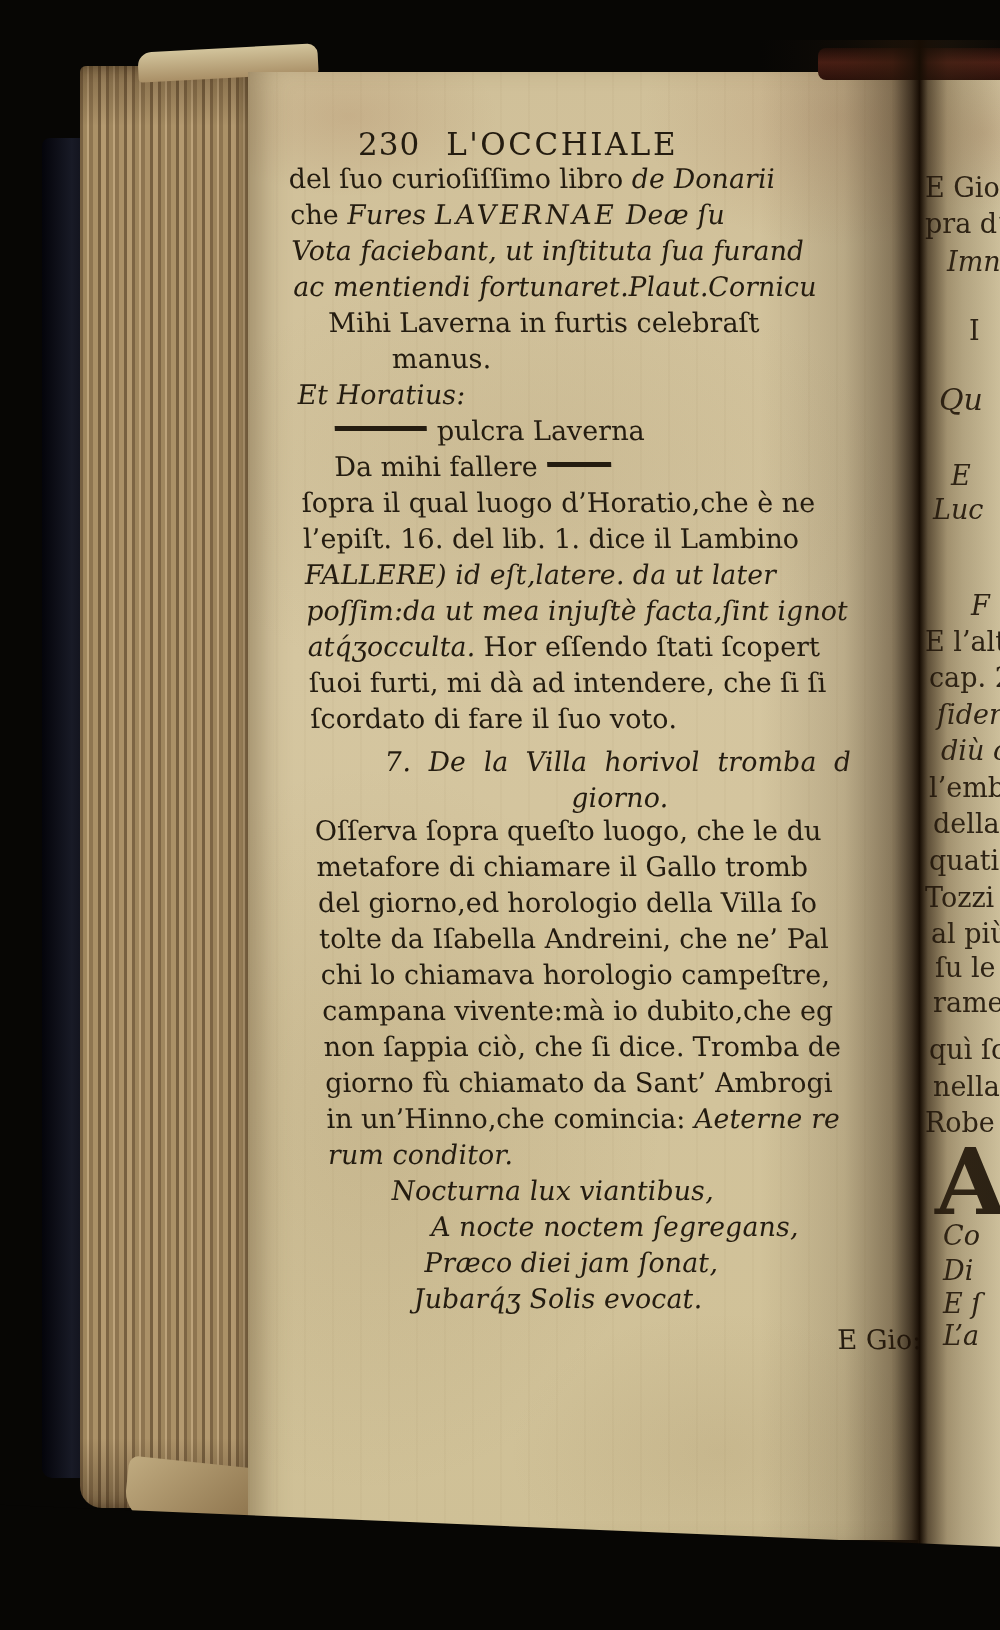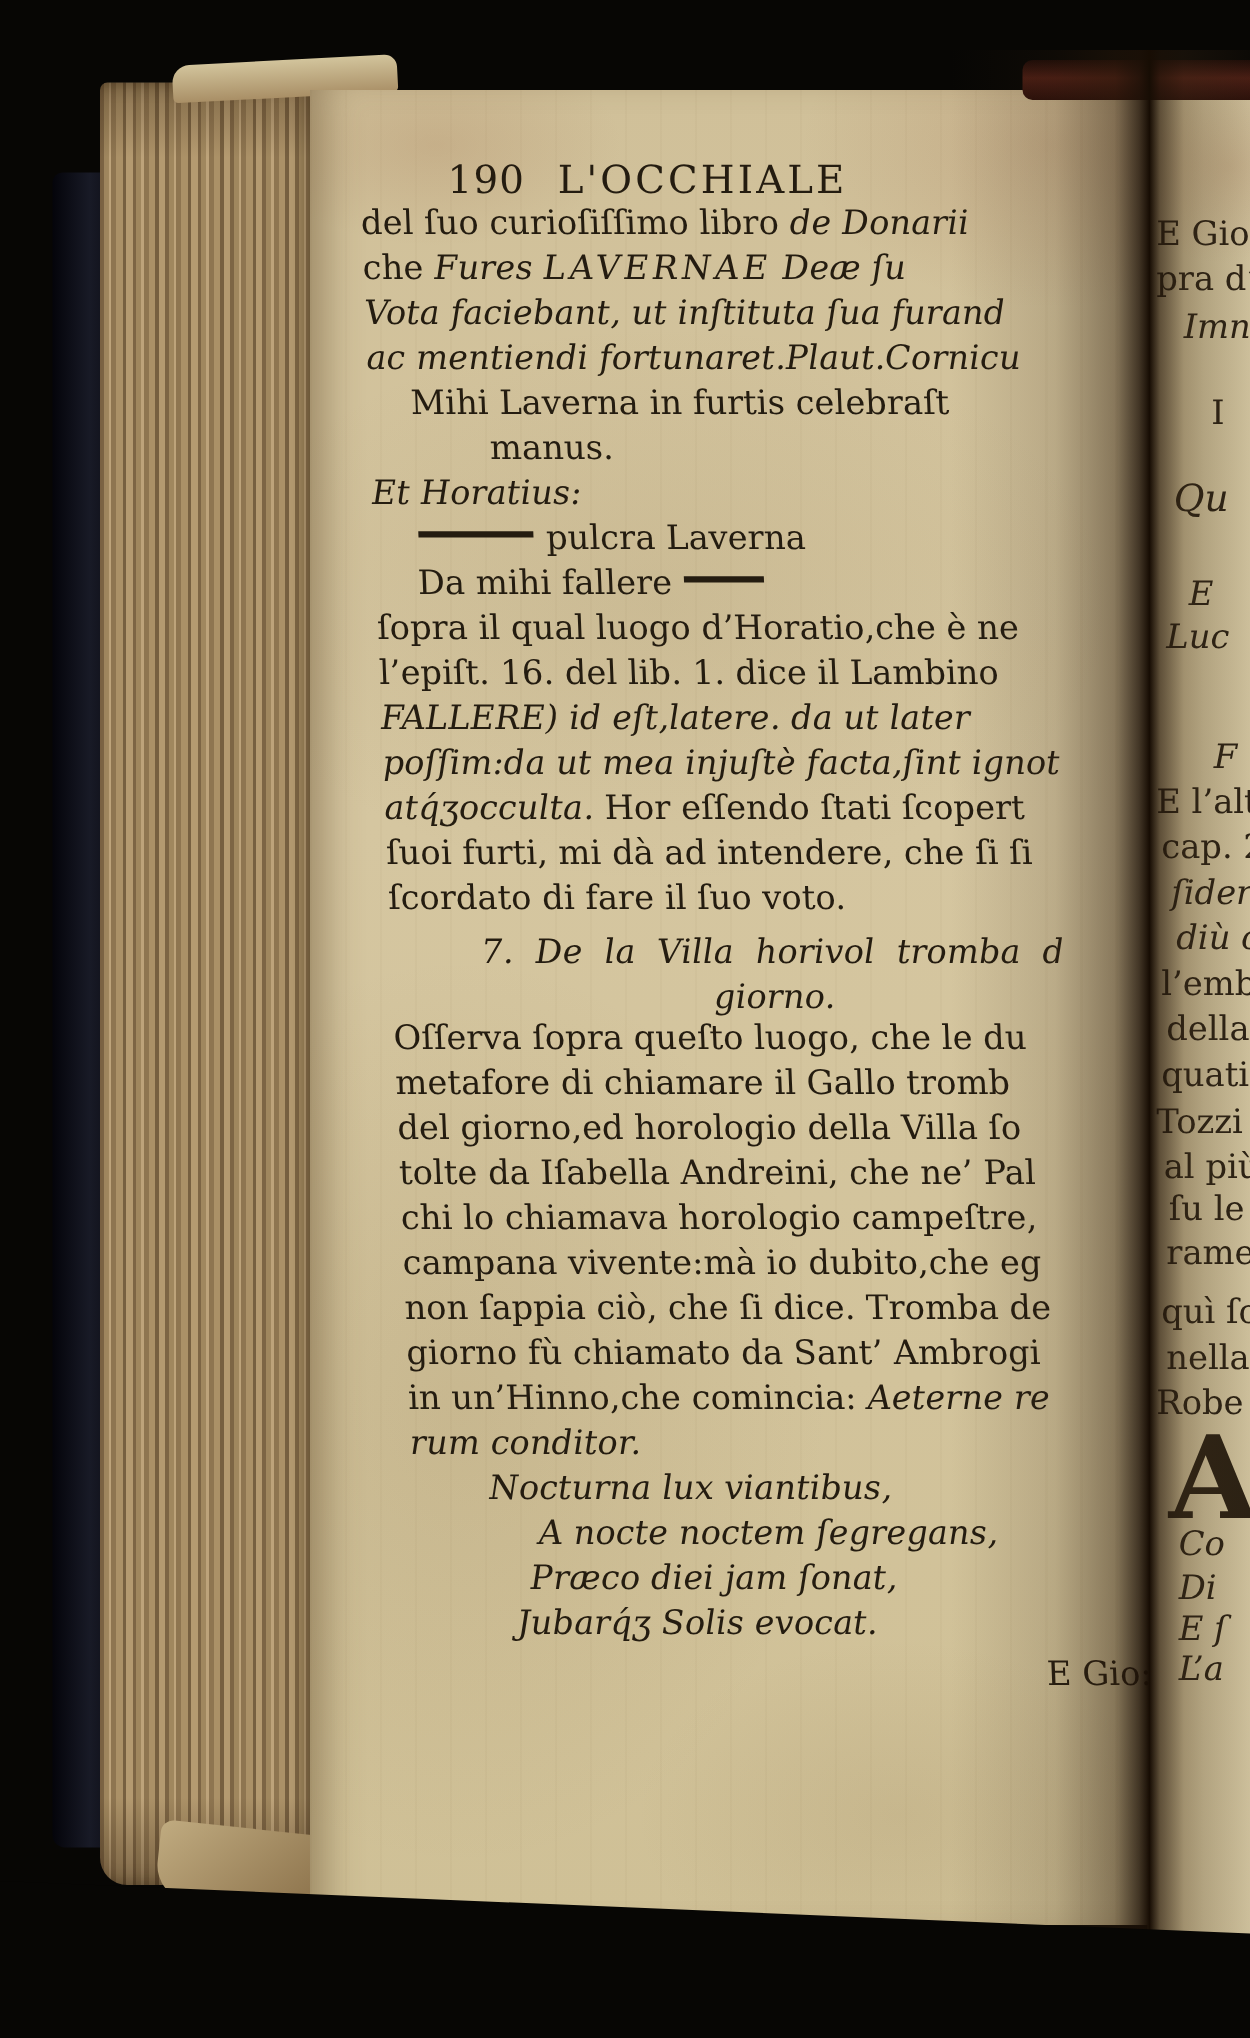--- a/index.html
+++ b/index.html
@@ -120,21 +120,21 @@
 
 <div class="cover-edge"></div>
 <div class="fore-edge"></div>
 <div class="corner-nub-top"></div>
 <div class="corner-nub-bottom"></div>
 <div class="page-left"></div>
 <div class="page-right"></div>
 <div class="headband"></div>
 
 <div class="runhead ink">
-  <span class="pgnum">190</span><span>L'OCCHIALE</span>
+  <span class="pgnum">230</span><span>L'OCCHIALE</span>
 </div>
 
 <div class="text-col ink">
   <div class="ln"><span>del ſuo curioſiſſimo libro </span><span class="it">de Donarii</span></div>
   <div class="ln"><span>che </span><span class="it">Fures </span><span class="it sp">LAVERNAE</span><span class="it"> Deæ ſu</span></div>
   <div class="ln it"><span>Vota faciebant, ut inſtituta ſua furand</span></div>
   <div class="ln it"><span>ac mentiendi fortunaret.Plaut.Cornicu</span></div>
   <div class="ln i1"><span>Mihi Laverna in furtis celebraſt</span></div>
   <div class="ln i2"><span>manus.</span></div>
   <div class="ln it"><span>Et Horatius:</span></div>

